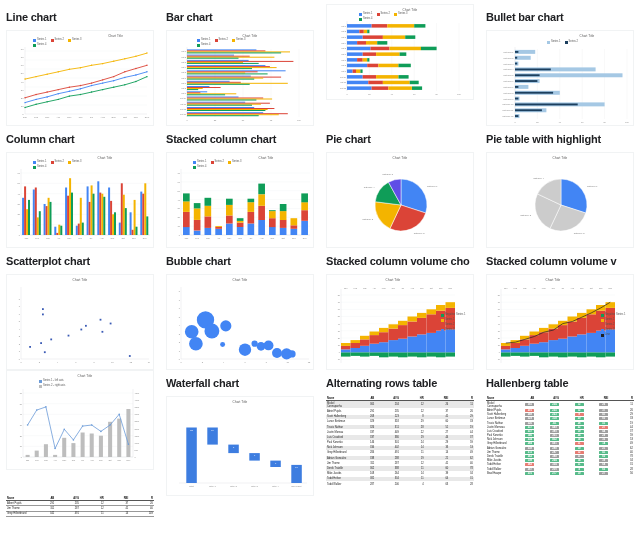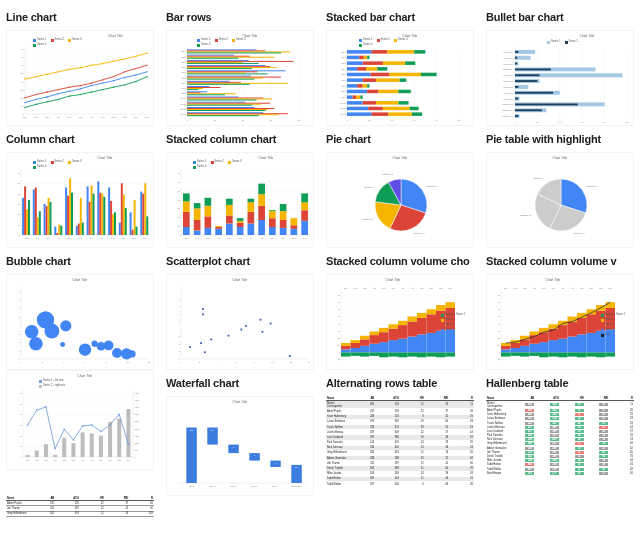--- a/index.html
+++ b/index.html
@@ -204,21 +204,21 @@
               <text x="16.5" y="43.375">50</text>
               <text x="16.5" y="35.25">60</text>
               <text x="16.5" y="27.125">70</text>
               <text x="16.5" y="19">80</text>
             </g>
         </svg>
       </div>
     </div>
 
     <div class="cell">
-      <div class="card-title">Bar rows</div>
+      <div class="card-title">Bar chart</div>
       <div class="plot">
         <div class="chart-title" style="text-align:center;left:30px;right:10px">Chart Title</div>
         <div class="legend tl" style="left:30px;top:7px;width:60px">
           <div class="li">
               <span class="sw" style="background:#4285f4"></span>
               <span>Series 1</span>
             </div>
           <div class="li">
               <span class="sw" style="background:#db4437"></span>
               <span>Series 2</span>
@@ -313,21 +313,20 @@
               <text x="19" y="68.47692307692309" text-anchor="end" font-size="2">Cat 10</text>
               <text x="19" y="73.70769230769231" text-anchor="end" font-size="2">Cat 11</text>
               <text x="19" y="78.93846153846155" text-anchor="end" font-size="2">Cat 12</text>
               <text x="19" y="84.16923076923078" text-anchor="end" font-size="2">Cat 13</text>
             </g>
         </svg>
       </div>
     </div>
 
     <div class="cell">
-      <div class="card-title">Stacked bar chart</div>
       <div class="plot">
         <div class="chart-title" style="left:30px;right:10px">Chart Title</div>
         <div class="legend tl" style="left:32px;top:7px;width:56px">
           <div class="li">
               <span class="sw" style="background:#4285f4"></span>
               <span>Series 1</span>
             </div>
           <div class="li">
               <span class="sw" style="background:#db4437"></span>
               <span>Series 2</span>
@@ -767,20 +766,67 @@
               <text x="56.9" y="25.8" text-anchor="end">Category 4</text>
             </g>
         </svg>
       </div>
     </div>
   </div>
 
   <div class="row">
 
     <div class="cell">
+      <div class="card-title">Scatterplot chart</div>
+      <div class="plot">
+        <div class="chart-title">Chart Title</div>
+        <svg width="148" height="96" viewBox="0 0 148 96">
+          <line x1="14" y1="12" x2="14" y2="84" stroke="#dadce0" stroke-width="0.4"></line>
+          <line x1="14" y1="84" x2="142" y2="84" stroke="#dadce0" stroke-width="0.4"></line>
+          <g id="scatter-pts">
+              <rect x="22.2" y="71.0" width="1.8" height="1.8" fill="#3b5bb5"></rect>
+              <rect x="33.2" y="67.2" width="1.8" height="1.8" fill="#3b5bb5"></rect>
+              <rect x="35.0" y="33.2" width="1.8" height="1.8" fill="#3b5bb5"></rect>
+              <rect x="35.0" y="38.5" width="1.8" height="1.8" fill="#3b5bb5"></rect>
+              <rect x="36.9" y="76.3" width="1.8" height="1.8" fill="#3b5bb5"></rect>
+              <rect x="43.3" y="63.5" width="1.8" height="1.8" fill="#3b5bb5"></rect>
+              <rect x="60.6" y="59.7" width="1.8" height="1.8" fill="#3b5bb5"></rect>
+              <rect x="73.4" y="53.6" width="1.8" height="1.8" fill="#3b5bb5"></rect>
+              <rect x="78.0" y="49.9" width="1.8" height="1.8" fill="#3b5bb5"></rect>
+              <rect x="92.6" y="43.8" width="1.8" height="1.8" fill="#3b5bb5"></rect>
+              <rect x="94.5" y="55.9" width="1.8" height="1.8" fill="#3b5bb5"></rect>
+              <rect x="102.7" y="47.6" width="1.8" height="1.8" fill="#3b5bb5"></rect>
+              <rect x="121.9" y="80.1" width="1.8" height="1.8" fill="#3b5bb5"></rect>
+            </g>
+          <g id="scatter-yticks" font-size="2.2" fill="#888" text-anchor="end">
+              <text x="13" y="85">0</text>
+              <text x="13" y="77.44444444444444">1</text>
+              <text x="13" y="69.88888888888889">2</text>
+              <text x="13" y="62.33333333333333">3</text>
+              <text x="13" y="54.77777777777778">4</text>
+              <text x="13" y="47.22222222222222">5</text>
+              <text x="13" y="39.666666666666664">6</text>
+              <text x="13" y="32.111111111111114">7</text>
+              <text x="13" y="24.555555555555557">8</text>
+            </g>
+          <g id="scatter-xticks" font-size="2.2" fill="#888" text-anchor="middle">
+              <text x="14" y="88">0</text>
+              <text x="32.285714285714285" y="88">2</text>
+              <text x="50.57142857142857" y="88">4</text>
+              <text x="68.85714285714286" y="88">6</text>
+              <text x="87.14285714285714" y="88">8</text>
+              <text x="105.42857142857143" y="88">10</text>
+              <text x="123.71428571428571" y="88">12</text>
+              <text x="142" y="88">14</text>
+            </g>
+        </svg>
+      </div>
+    </div>
+
+    <div class="cell">
       <div class="card-title">Bubble chart</div>
       <div class="plot">
         <div class="chart-title">Chart Title</div>
         <svg width="148" height="96" viewBox="0 0 148 96">
           <line x1="14" y1="12" x2="14" y2="84" stroke="#dadce0" stroke-width="0.4"></line>
           <line x1="14" y1="84" x2="142" y2="84" stroke="#dadce0" stroke-width="0.4"></line>
           <g id="bubble-pts">
               <circle cx="24.7" cy="56.8" r="6.82" fill="#4285f4"></circle>
               <circle cx="38.5" cy="44.9" r="8.68" fill="#4285f4"></circle>
               <circle cx="28.9" cy="68.7" r="6.82" fill="#4285f4"></circle>
@@ -807,67 +853,20 @@
               <text x="13" y="17">8</text>
             </g>
           <g id="bubble-xticks" font-size="2.2" fill="#888" text-anchor="middle">
               <text x="14" y="88">0</text>
               <text x="35.33333333333333" y="88">2</text>
               <text x="56.666666666666664" y="88">4</text>
               <text x="78" y="88">6</text>
               <text x="99.33333333333333" y="88">8</text>
               <text x="120.66666666666667" y="88">10</text>
               <text x="142" y="88">12</text>
-            </g>
-        </svg>
-      </div>
-    </div>
-
-    <div class="cell">
-      <div class="card-title">Scatterplot chart</div>
-      <div class="plot">
-        <div class="chart-title">Chart Title</div>
-        <svg width="148" height="96" viewBox="0 0 148 96">
-          <line x1="14" y1="12" x2="14" y2="84" stroke="#dadce0" stroke-width="0.4"></line>
-          <line x1="14" y1="84" x2="142" y2="84" stroke="#dadce0" stroke-width="0.4"></line>
-          <g id="scatter-pts">
-              <rect x="22.2" y="71.0" width="1.8" height="1.8" fill="#3b5bb5"></rect>
-              <rect x="33.2" y="67.2" width="1.8" height="1.8" fill="#3b5bb5"></rect>
-              <rect x="35.0" y="33.2" width="1.8" height="1.8" fill="#3b5bb5"></rect>
-              <rect x="35.0" y="38.5" width="1.8" height="1.8" fill="#3b5bb5"></rect>
-              <rect x="36.9" y="76.3" width="1.8" height="1.8" fill="#3b5bb5"></rect>
-              <rect x="43.3" y="63.5" width="1.8" height="1.8" fill="#3b5bb5"></rect>
-              <rect x="60.6" y="59.7" width="1.8" height="1.8" fill="#3b5bb5"></rect>
-              <rect x="73.4" y="53.6" width="1.8" height="1.8" fill="#3b5bb5"></rect>
-              <rect x="78.0" y="49.9" width="1.8" height="1.8" fill="#3b5bb5"></rect>
-              <rect x="92.6" y="43.8" width="1.8" height="1.8" fill="#3b5bb5"></rect>
-              <rect x="94.5" y="55.9" width="1.8" height="1.8" fill="#3b5bb5"></rect>
-              <rect x="102.7" y="47.6" width="1.8" height="1.8" fill="#3b5bb5"></rect>
-              <rect x="121.9" y="80.1" width="1.8" height="1.8" fill="#3b5bb5"></rect>
-            </g>
-          <g id="scatter-yticks" font-size="2.2" fill="#888" text-anchor="end">
-              <text x="13" y="85">0</text>
-              <text x="13" y="77.44444444444444">1</text>
-              <text x="13" y="69.88888888888889">2</text>
-              <text x="13" y="62.33333333333333">3</text>
-              <text x="13" y="54.77777777777778">4</text>
-              <text x="13" y="47.22222222222222">5</text>
-              <text x="13" y="39.666666666666664">6</text>
-              <text x="13" y="32.111111111111114">7</text>
-              <text x="13" y="24.555555555555557">8</text>
-            </g>
-          <g id="scatter-xticks" font-size="2.2" fill="#888" text-anchor="middle">
-              <text x="14" y="88">0</text>
-              <text x="32.285714285714285" y="88">2</text>
-              <text x="50.57142857142857" y="88">4</text>
-              <text x="68.85714285714286" y="88">6</text>
-              <text x="87.14285714285714" y="88">8</text>
-              <text x="105.42857142857143" y="88">10</text>
-              <text x="123.71428571428571" y="88">12</text>
-              <text x="142" y="88">14</text>
             </g>
         </svg>
       </div>
     </div>
 
     <div class="cell">
       <div class="card-title">Stacked column volume cho</div>
       <div class="plot">
         <div class="chart-title" style="left:20px;right:34px">Chart Title</div>
         <div class="legend right">

